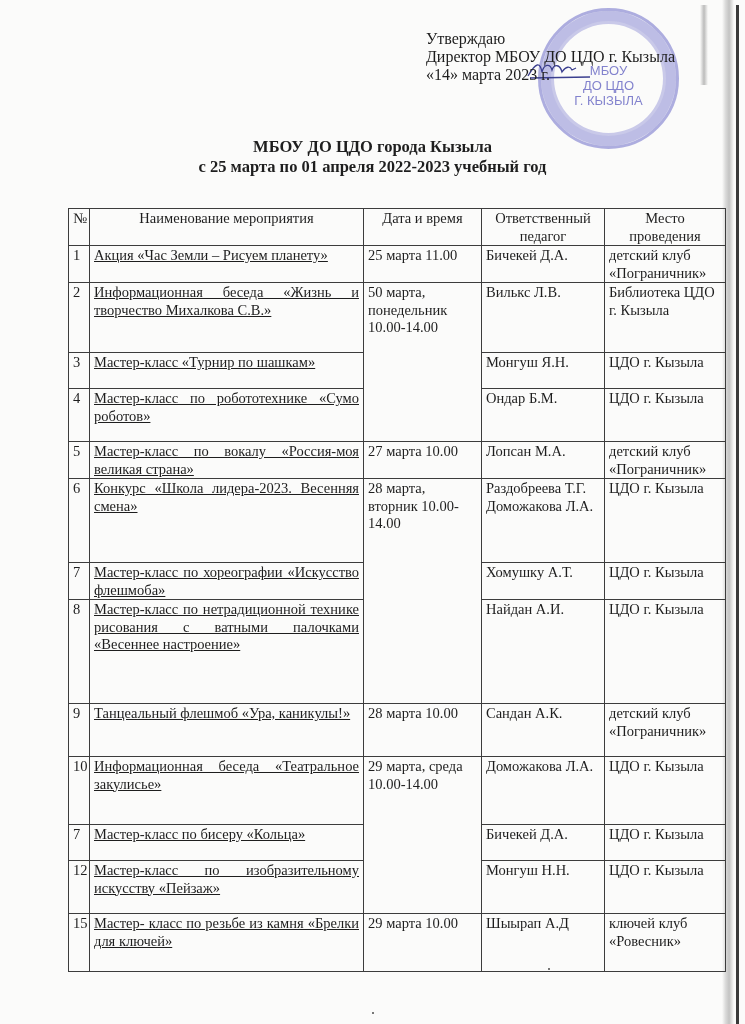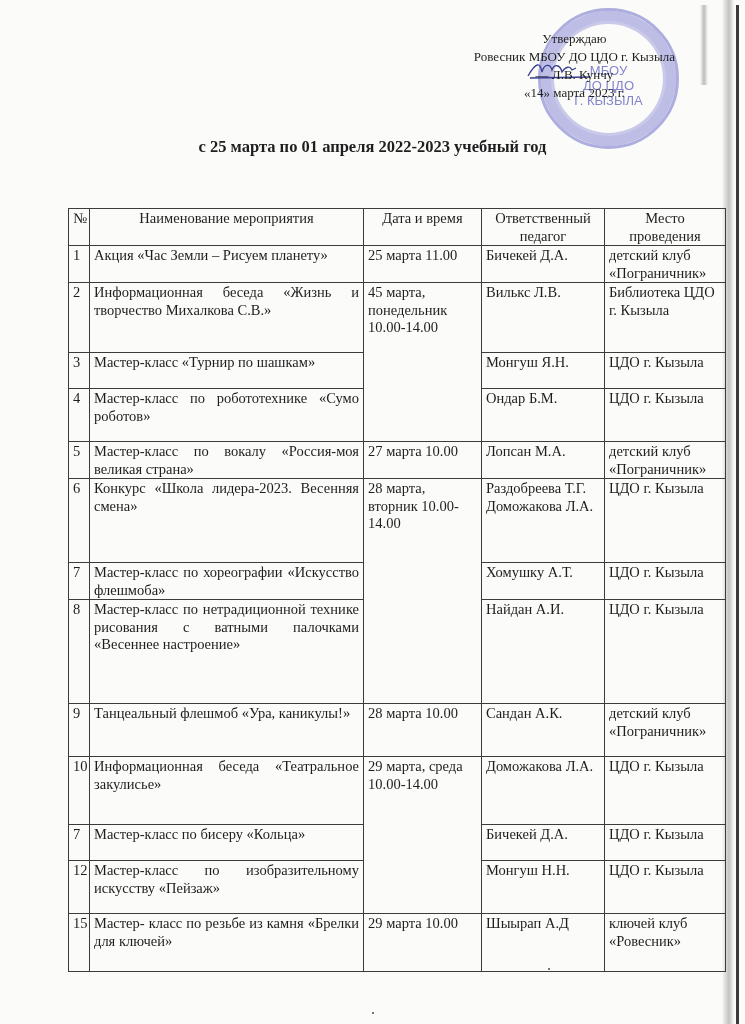--- a/index.html
+++ b/index.html
@@ -12,21 +12,21 @@
     background:linear-gradient(90deg, rgba(120,120,120,0) 0%, rgba(120,120,120,0.25) 30%, rgba(90,90,90,0.35) 60%, rgba(120,120,120,0) 100%);
   }
   .scan-edge-top {
     position:absolute; left:700px; top:5px; width:8px; height:80px;
     background:linear-gradient(90deg, rgba(130,130,130,0) 0%, rgba(110,110,110,0.45) 50%, rgba(130,130,130,0) 100%);
   }
   .scan-line {
     position:absolute; left:736px; top:5px; width:3px; height:1019px; background:#3a3a3a;
   }
   .approve {
-    position:absolute; right:70px; top:30px; text-align:center; font-size:13px; line-height:18px;
+    position:absolute; right:70px; top:30px; text-align:left; font-size:16px; line-height:18px;
   }
   .approve div { white-space:nowrap; }
   .stamp {
     position:absolute; left:538px; top:8px; width:135px; height:135px; border-radius:50%;
     border:3px solid rgba(110,110,200,0.55);
     box-shadow: inset 0 0 0 10px rgba(140,140,210,0.18), inset 0 0 0 13px rgba(110,110,200,0.35);
   }
   .stamp-text {
     position:absolute; left:0; right:0; top:52px; text-align:center;
     font-family:"Liberation Sans", sans-serif; font-size:13px; line-height:15px; color:rgba(90,90,190,0.75);
@@ -40,21 +40,21 @@
   }
   table.plan {
     position:absolute; left:68px; top:208px; width:657px;
     border-collapse:collapse; table-layout:fixed; font-size:14.5px; line-height:17.5px;
   }
   table.plan td, table.plan th {
     border:1px solid #3c3c3c; padding:1px 4px 0 4px; vertical-align:top; font-weight:normal;
   }
   table.plan th { text-align:center; }
   .c-num { text-align:left; }
-  .c-name { text-align:justify; text-align-last:left; }
+  .c-name { text-align:justify; text-align-last:left;text-decoration:underline; }
   .c-date, .c-teacher, .c-place { text-align:left; }
   .dot { position:absolute; width:2px; height:2px; background:#777; }
 </style>
 </head>
 <body>
 
 <div class="scan-edge-top"></div>
 <div class="scan-edge"></div>
 <div class="scan-line"></div>
 
@@ -65,26 +65,26 @@
     <div>Г. КЫЗЫЛА</div>
   </div>
 </div>
 
 <svg class="signature" viewBox="0 0 70 20">
   <path d="M2 16 C10 2, 14 2, 16 12 C18 4, 24 3, 26 10 C28 4, 34 4, 36 12 C40 6, 44 6, 46 10 L50 8 M4 18 L64 17" fill="none" stroke="#3b3f8f" stroke-width="1.3"></path>
 </svg>
 
 <div class="approve">
   <div>Утверждаю</div>
-  <div>Ровесник МБОУ ДО ЦДО г. Кызыла</div>
-  <div>— <span>Л.В. Кунчу</span></div>
+  <div>Директор МБОУ ДО ЦДО г. Кызыла</div>
   <div>«14» марта  2023 г.</div>
 </div>
 
 <div class="title">
+  <div>МБОУ ДО ЦДО города Кызыла</div>
   <div>с 25 марта по 01 апреля 2022-2023 учебный год</div>
 </div>
 
 <table class="plan">
   <colgroup>
     <col style="width:21px">
       <col style="width:274px">
       <col style="width:118px">
       <col style="width:123px">
       <col style="width:121px">
@@ -100,21 +100,21 @@
   <tr style="height:35px">
     <td class="c-num">1</td>
     <td class="c-name">Акция «Час Земли – Рисуем планету»</td>
     <td class="c-date">25 марта 11.00</td>
     <td class="c-teacher">Бичекей Д.А.</td>
     <td class="c-place">детский клуб «Пограничник»</td>
   </tr>
   <tr style="height:70px">
     <td class="c-num">2</td>
     <td class="c-name">Информационная беседа «Жизнь и творчество Михалкова С.В.»</td>
-    <td class="c-date" rowspan="3">45 марта, понедельник 10.00-14.00</td>
+    <td class="c-date" rowspan="3">50 марта, понедельник 10.00-14.00</td>
     <td class="c-teacher">Вилькс Л.В.</td>
     <td class="c-place">Библиотека ЦДО г. Кызыла</td>
   </tr>
   <tr style="height:36px">
     <td class="c-num">3</td>
     <td class="c-name">Мастер-класс «Турнир по шашкам»</td>
     <td class="c-teacher">Монгуш Я.Н.</td>
     <td class="c-place">ЦДО г. Кызыла</td>
   </tr>
   <tr style="height:53px">

